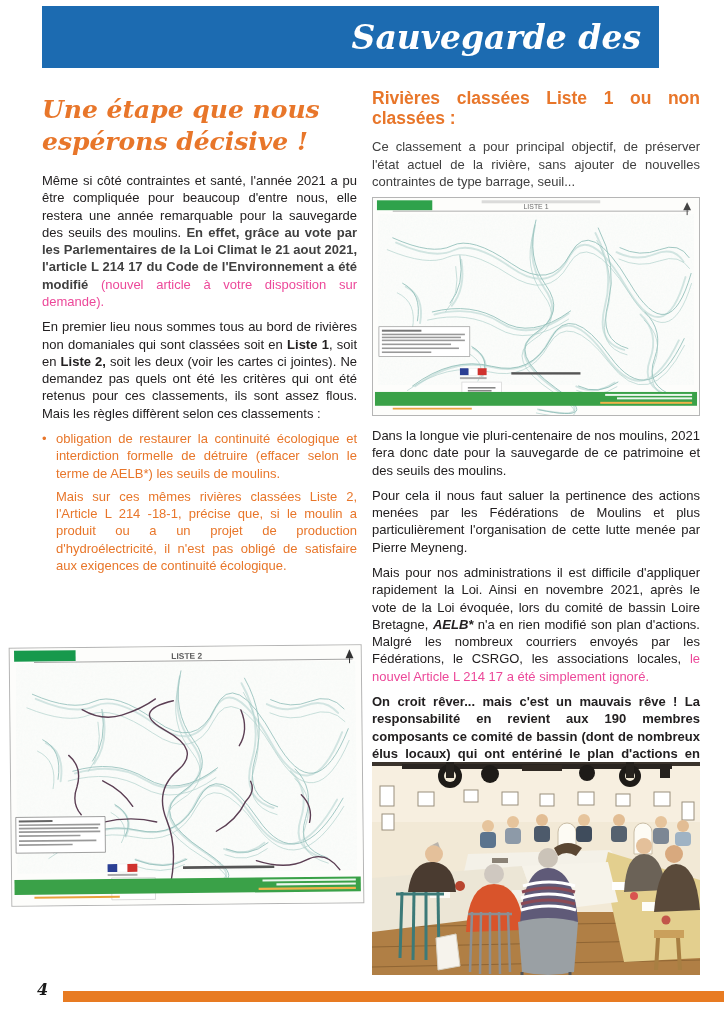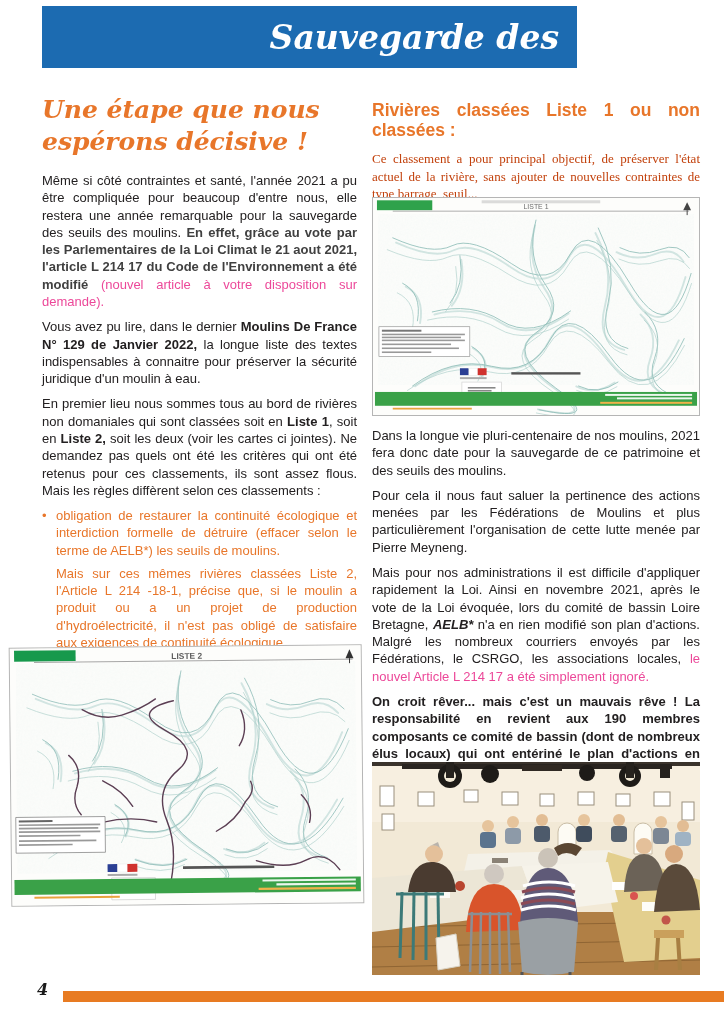--- a/index.html
+++ b/index.html
@@ -2,45 +2,45 @@
 <html><head>
 <meta charset="utf-8">
 <style>
   html,body{margin:0;padding:0;background:#ffffff;}
   .page{
     position:relative;width:724px;height:1023px;background:#ffffff;overflow:hidden;
     font-family:"Liberation Sans", sans-serif;color:#232021;
   }
   
   .header-band{
-    position:absolute;left:42px;top:6px;width:535px;height:62px;background:#1c6bb1;
+    position:absolute;left:42px;top:6px;width:617px;height:62px;background:#1c6bb1;
     display:flex;align-items:center;justify-content:flex-end;padding-right:18px;box-sizing:border-box;
   }
   .header-title{
     font-family:"DejaVu Serif", serif;font-style:italic;font-weight:bold;
     color:#ffffff;font-size:33px;letter-spacing:0px;
   }
   
   .col-left{position:absolute;left:42px;top:86px;width:315px;}
   .col-right-top{position:absolute;left:372px;top:88px;width:328px;}
   .col-right-bottom{position:absolute;left:372px;top:427px;width:328px;}
   .headline{
     font-family:"DejaVu Serif", serif;font-style:italic;font-weight:bold;
     color:#e8762a;font-size:25px;line-height:1.28;margin:8px 0 14px 0;
   }
   p.body{font-size:13px;line-height:1.33;text-align:justify;margin:0 0 8px 0;}
   .blue{color:#404040;font-weight:bold;}
-  .orange{color:#c2410c;font-family:Liberation Serif, serif;}
+  .orange{color:#404040;}
   .orangeb{color:#ec4899;font-weight:normal;}
   .b{font-weight:bold;}
   .bi{font-weight:bold;font-style:italic;}
   .sec-heading{
     color:#e8762a;font-weight:bold;font-size:17.5px;margin:14px 0 10px 0;line-height:1.15;
   }
-  .sec-heading.just{text-align:justify;text-align-last:left;margin-top:12px;}
+  .sec-heading.just{text-align:justify;text-align-last:left;margin-top:0;}
   .bullet-row{display:flex;margin:0 0 6px 0;}
   .bullet-dot{color:#e8762a;font-size:13px;line-height:1.33;width:14px;flex:none;}
   .bullet-text{font-size:13px;line-height:1.33;text-align:justify;color:#e8762a;flex:1;}
   .bullet-cont{margin-left:14px;font-size:13px;line-height:1.33;text-align:justify;color:#e8762a;margin-bottom:6px;}
   
   .map{position:absolute;background:#fdfdfb;border:1px solid #b5b5b5;box-sizing:border-box;}
   .map-liste2{left:10px;top:646px;width:353px;height:259px;transform:rotate(-0.6deg);}
   .map-liste1{left:372px;top:197px;width:328px;height:219px;}
   .map svg{display:block;width:100%;height:100%;}
   
@@ -60,21 +60,20 @@
 
   <div class="header-band">
     <span class="header-title">Sauvegarde des</span>
   </div>
 
   <div class="col-left">
     <h1 class="headline">Une étape que nous espérons décisive !</h1>
 
     <p class="body"><span>Même si côté contraintes et santé, l'année 2021 a pu être compliquée pour beaucoup d'entre nous, elle restera une année remarquable pour la sauvegarde des seuils des moulins. </span><span class="blue">En effet, grâce au vote par les Parlementaires de la Loi Climat le 21 aout 2021, l'article L 214 17 du Code de l'Environnement a été modifié </span><span class="orangeb">(nouvel article à votre disposition sur demande).</span></p>
 
-    <p class="body"><span>Vous avez pu lire, dans le dernier </span><span class="b">Moulins De France N° 129 de Janvier 2022,</span><span> la longue liste des textes indispensables à connaitre pour préserver la sécurité juridique d'un moulin à eau.</span></p>
 
 
     <p class="body"><span>En premier lieu nous sommes tous au bord de rivières non domaniales qui sont classées soit en </span><span class="b">Liste 1</span><span>, soit en </span><span class="b">Liste 2,</span><span> soit les deux (voir les cartes ci jointes). Ne demandez pas quels ont été les critères qui ont été retenus pour ces classements, ils sont assez flous. Mais les règles diffèrent selon ces classements :</span></p>
 
 
     <div class="bullet-row">
       <span class="bullet-dot">•</span>
       <span class="bullet-text">obligation de restaurer la continuité écologique et interdiction formelle de détruire (effacer selon le terme de AELB*) les seuils de moulins.</span>
     </div>
     <div class="bullet-cont">Mais sur ces mêmes rivières classées Liste 2, l'Article L 214 -18-1, précise que, si le moulin a produit ou a un projet de production d'hydroélectricité, il n'est pas obligé de satisfaire aux exigences de continuité écologique.</div>

